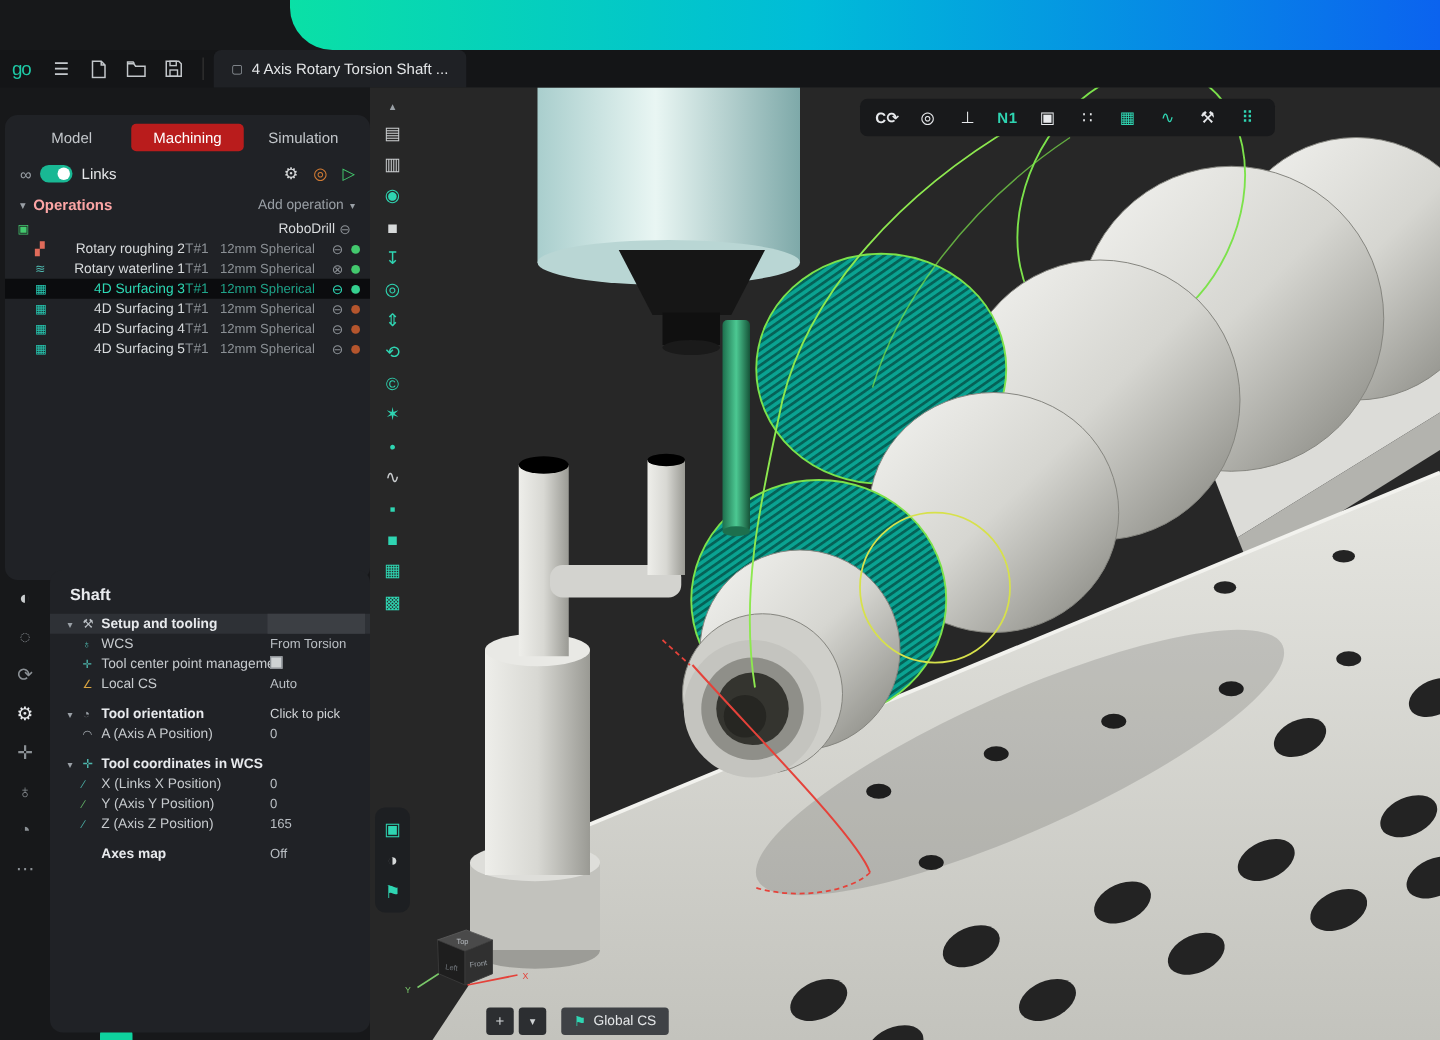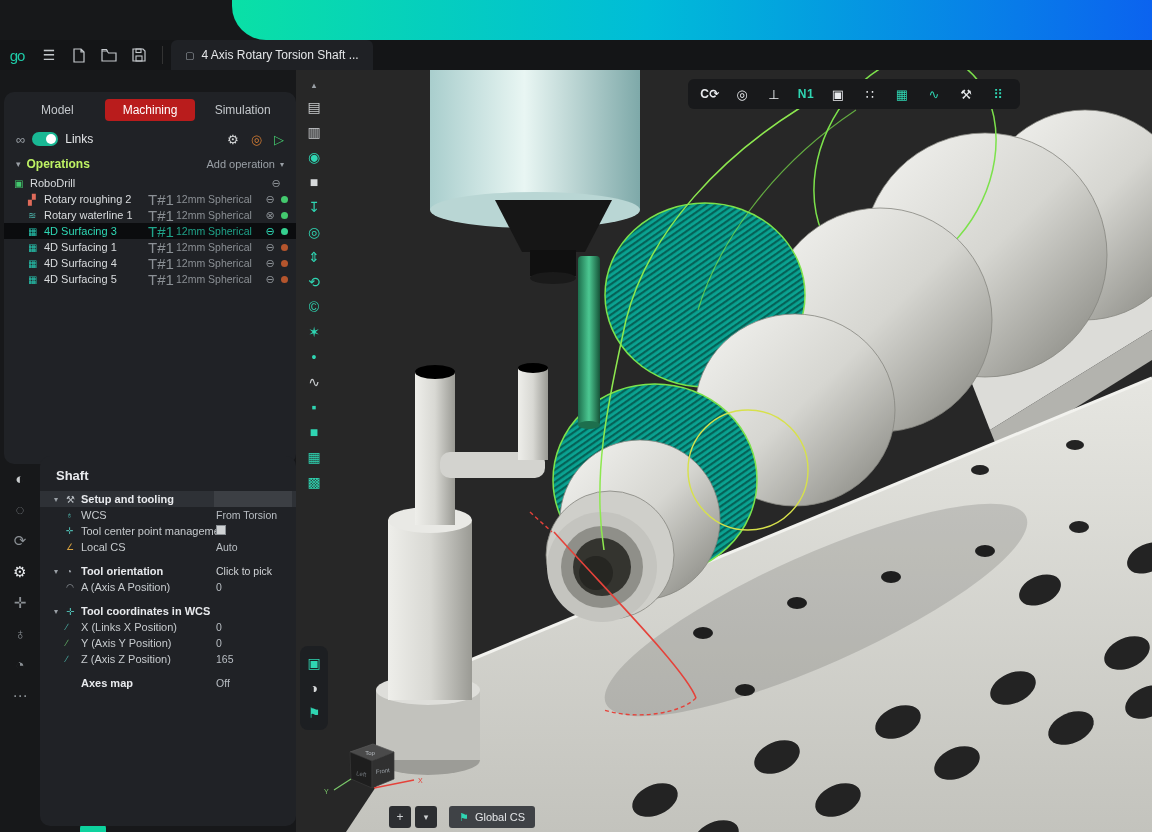--- a/index.html
+++ b/index.html
@@ -40,29 +40,29 @@
 
   .links-row { display:flex; align-items:center; height:28px; padding:0 12px; gap:7px; }
   .links-ico { color:#9aa0a6; font-size:13px; }
   .toggle { width:26px; height:14px; background:#19b894; border-radius:7px; position:relative; }
   .toggle .knob { position:absolute; right:2px; top:2px; width:10px; height:10px; border-radius:50%; background:#fff; }
   .links-label { font-size:12px; color:#e4e6e8; flex:1; }
   .links-right { display:flex; gap:12px; font-size:13px; }
 
   .ops-header { display:flex; align-items:center; height:22px; padding:0 12px; }
   .ops-header .chev { color:#9aa0a6; font-size:9px; margin-right:6px; }
-  .ops-header .t { font-size:12px; font-weight:bold; color:#bef264; flex:1; }
+  .ops-header .t { font-size:12px; font-weight:bold; color:#fca5a5; flex:1; }
   .add-op { font-size:11px; color:#9aa0a6; display:flex; gap:5px; align-items:center; }
 
   .op-row { display:flex; align-items:center; height:16px; font-size:11px; padding-left:24px; }
   .op-row.machine { padding-left:10px; }
   .op-ic { width:16px; font-size:10px; text-align:left; }
-  .op-name { width:104px; color:#d9dcde; white-space:nowrap; overflow:hidden; }
+  .op-name { width:104px; color:#d9dcde; white-space:nowrap; overflow:hidden;text-align:right; }
   .op-row.machine .op-name { flex:1; }
-  .op-tool { width:28px; color:#8b9095; font-size:15px; }
+  .op-tool { width:28px; color:#8b9095; font-size:11px; }
   .op-desc { width:86px; color:#8b9095; font-size:10.5px; }
   .op-status { width:16px; color:#8b9095; font-size:11px; text-align:center; }
   .op-dot { width:12px; display:flex; justify-content:center; }
   .op-dot i { width:7px; height:7px; border-radius:50%; background:currentColor; display:block; }
   .op-row.selected { background:#0b0c0e; }
   .op-row.selected .op-name { color:#2ed8b4; }
   .op-row.selected .op-tool, .op-row.selected .op-desc { color:#1fa389; }
   .op-row.selected .op-status { color:#2ed8b4; }
 
   

